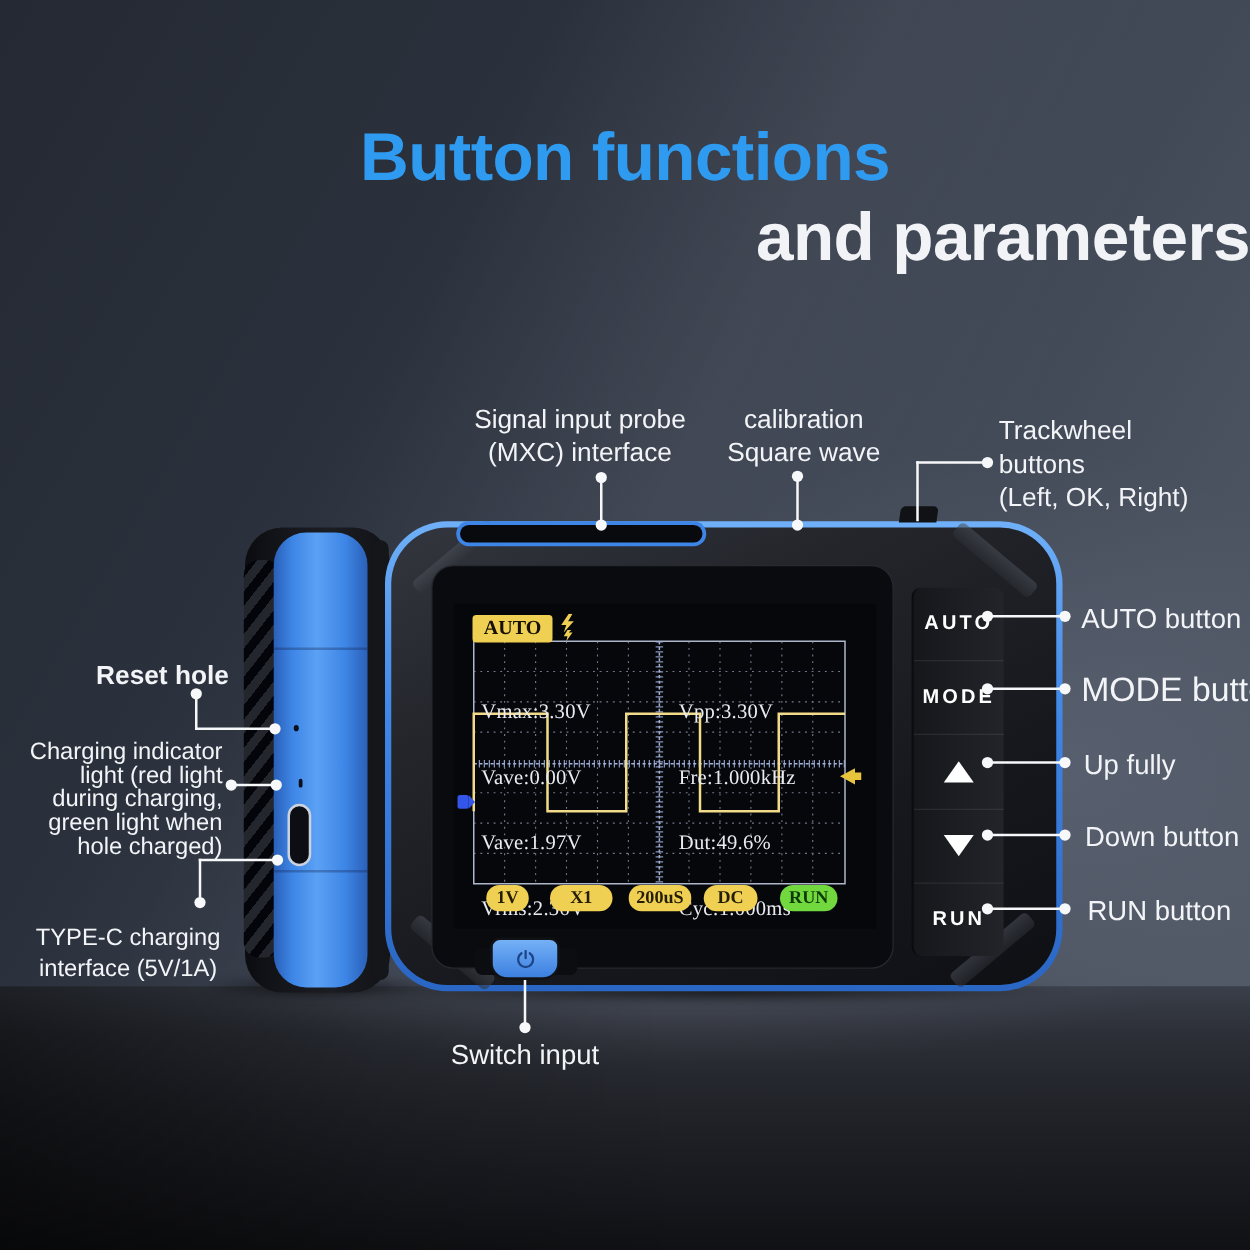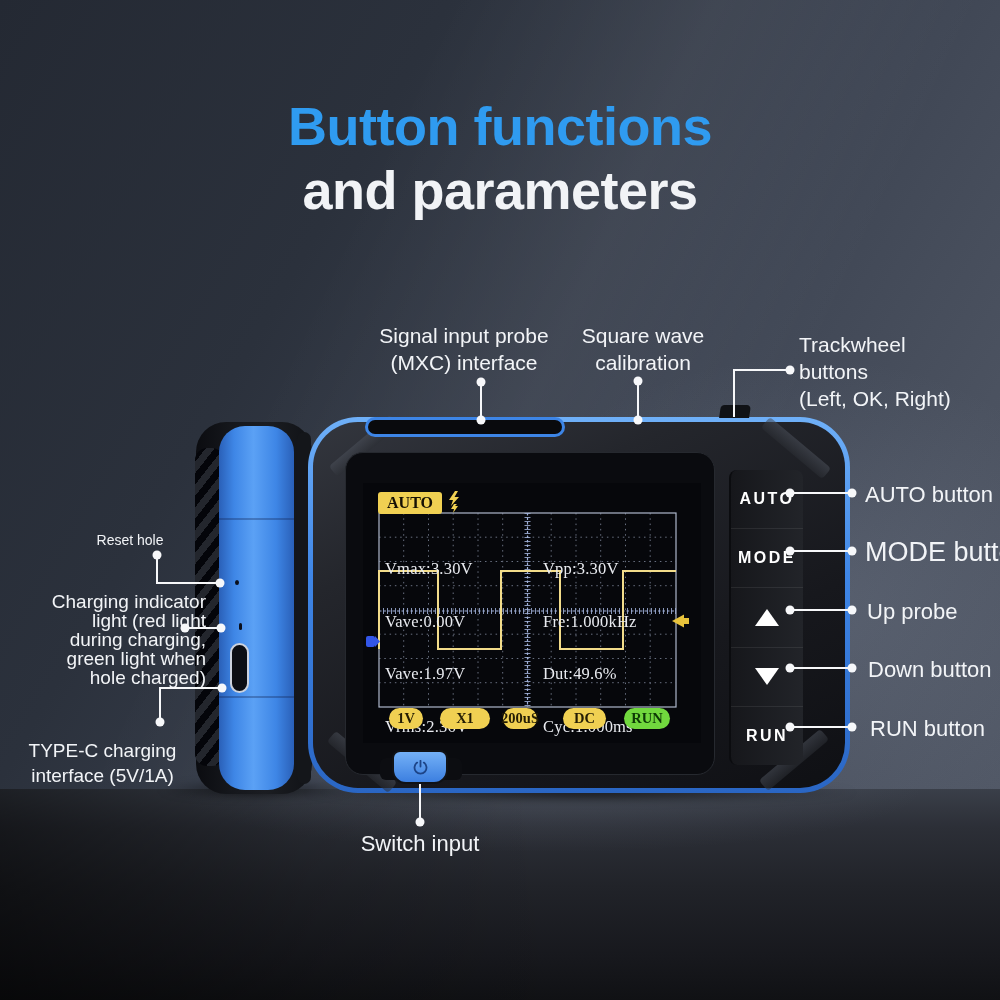--- a/index.html
+++ b/index.html
@@ -18,21 +18,21 @@
   .floor{position:absolute;left:0;top:789px;width:1000px;height:211px;
     background:linear-gradient(180deg,#3a3f49 0%,#2c2f37 18%,#212329 46%,#17181d 80%,#101114 100%);}
   .floor::before{content:'';position:absolute;inset:0;
     background:linear-gradient(78deg, rgba(0,0,0,0.55) 0%, rgba(0,0,0,0.15) 32%, transparent 55%),
                radial-gradient(50% 40% at 55% 0%, rgba(130,140,160,0.18), transparent 75%);}
   .shadow{position:absolute;border-radius:50%;filter:blur(4px);}
   
   .title{position:absolute;left:0;top:94px;width:1000px;text-align:center;
     font-weight:800;font-size:54px;line-height:64px;letter-spacing:-0.5px;}
   .title .t1{color:#2f9bf0;}
-  .title .t2{color:#f1f3f6;}
+  .title .t2{color:#f1f3f6;text-align:right;}
   
   .dot{position:absolute;width:9px;height:9px;border-radius:50%;background:#f7f8fa;transform:translate(-50%,-50%);}
   .hline{position:absolute;height:2px;background:#f7f8fa;}
   .vline{position:absolute;width:2px;background:#f7f8fa;}
   .lbl{position:absolute;color:#f2f4f7;font-size:21px;line-height:27px;}
   .lbl.small{font-size:19px;line-height:19px;}
   
   .side-dev{position:absolute;left:196px;top:422px;width:116px;height:372px;}
   .sd-body{position:absolute;inset:0;background:linear-gradient(90deg,#0b0c10 0%,#15171c 30%,#1b1d22 60%,#101216 100%);border-radius:30px;}
   .sd-tread{position:absolute;left:-1px;top:26px;width:29px;height:318px;border-radius:12px;
@@ -176,21 +176,21 @@
       </div>
       <div class="scr-meas" style="left:180px;top:42px;">
         <div>Vpp:3.30V</div>
         <div>Fre:1.000kHz</div>
         <div>Dut:49.6%</div>
         <div>Cyc:1.000ms</div>
       </div>
 
       <div class="pill" style="left:26px;width:34px;">1V</div>
       <div class="pill" style="left:77px;width:50px;">X1</div>
-      <div class="pill" style="left:140px;width:34px;">200uS</div>
+      <div class="pill" style="left:140px;width:50px;border-radius:10px;">200uS</div>
       <div class="pill" style="left:200px;width:43px;">DC</div>
       <div class="pill green" style="left:261px;width:46px;">RUN</div>
     </div>
 
     <div class="md-panel">
       <div class="panel-btn">AUTO</div>
       <div class="panel-btn">MODE</div>
       <div class="panel-btn">
           <span class="tri-up"></span>
         </div>
@@ -212,43 +212,43 @@
 
   <div class="lbl" style="left:354px;top:322px;width:220px;text-align:center;">
     <div>Signal input probe</div>
     <div>(MXC) interface</div>
   </div>
   <div class="vline" style="left:480px;top:381px;height:40px;"></div>
   <div class="dot" style="left:481px;top:382px;"></div>
   <div class="dot" style="left:481px;top:420px;"></div>
 
   <div class="lbl" style="left:553px;top:322px;width:180px;text-align:center;">
+    <div>calibration</div>
     <div>Square wave</div>
-    <div>calibration</div>
   </div>
   <div class="vline" style="left:637px;top:380px;height:41px;"></div>
   <div class="dot" style="left:638px;top:381px;"></div>
   <div class="dot" style="left:638px;top:420px;"></div>
 
   <div class="lbl" style="left:799px;top:331px;width:210px;">
     <div>Trackwheel</div>
     <div>buttons</div>
     <div>(Left, OK, Right)</div>
   </div>
   <div class="hline" style="left:733px;top:369px;width:57px;"></div>
   <div class="vline" style="left:733px;top:369px;height:48px;"></div>
   <div class="dot" style="left:790px;top:370px;"></div>
 
-  <div class="lbl small" style="left:45px;top:531px;width:170px;text-align:center;font-size:14px;">Reset hole</div>
+  <div class="lbl small" style="left:45px;top:531px;width:170px;text-align:center;font-size:21px;font-weight:bold;">Reset hole</div>
   <div class="dot" style="left:157px;top:555px;"></div>
   <div class="vline" style="left:156px;top:555px;height:28px;"></div>
   <div class="hline" style="left:156px;top:582px;width:64px;"></div>
   <div class="dot" style="left:220px;top:583px;"></div>
 
-  <div class="lbl small" style="left:0px;top:592px;width:178px;text-align:right;margin-left:28px;">
+  <div class="lbl small" style="left:0px;top:592px;width:178px;text-align:right;">
     <div>Charging indicator</div>
     <div>light (red light</div>
     <div>during charging,</div>
     <div>green light when</div>
     <div>hole charged)</div>
   </div>
   <div class="dot" style="left:185px;top:628px;"></div>
   <div class="hline" style="left:185px;top:627px;width:36px;"></div>
   <div class="dot" style="left:221px;top:628px;"></div>
 
@@ -267,21 +267,21 @@
   <div class="lbl" style="left:865px;top:481px;font-size:22px;">AUTO button</div>
 
   <div class="hline" style="left:790px;top:550px;width:62px;"></div>
   <div class="dot" style="left:790px;top:551px;"></div>
   <div class="dot" style="left:852px;top:551px;"></div>
   <div class="lbl" style="left:865px;top:539px;font-size:27px;">MODE button</div>
 
   <div class="hline" style="left:790px;top:609px;width:62px;"></div>
   <div class="dot" style="left:790px;top:610px;"></div>
   <div class="dot" style="left:852px;top:610px;"></div>
-  <div class="lbl" style="left:867px;top:598px;font-size:22px;">Up probe</div>
+  <div class="lbl" style="left:867px;top:598px;font-size:22px;">Up fully</div>
 
   <div class="hline" style="left:790px;top:667px;width:62px;"></div>
   <div class="dot" style="left:790px;top:668px;"></div>
   <div class="dot" style="left:852px;top:668px;"></div>
   <div class="lbl" style="left:868px;top:656px;font-size:22px;">Down button</div>
 
   <div class="hline" style="left:790px;top:726px;width:62px;"></div>
   <div class="dot" style="left:790px;top:727px;"></div>
   <div class="dot" style="left:852px;top:727px;"></div>
   <div class="lbl" style="left:870px;top:715px;font-size:22px;">RUN button</div>

